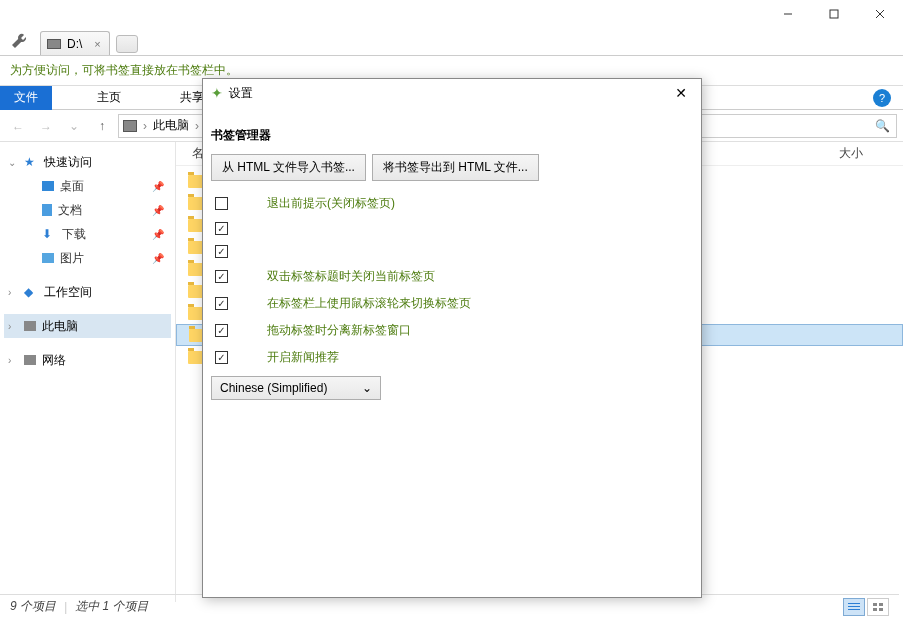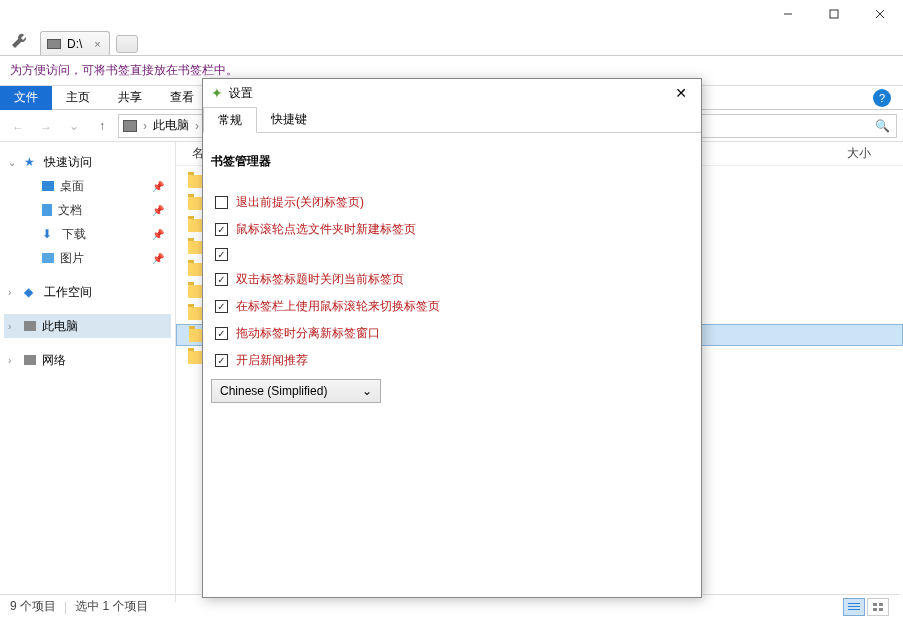--- a/index.html
+++ b/index.html
@@ -12,24 +12,24 @@
 
 
 .tabstrip { height: 28px; display: flex; align-items: flex-end; border-bottom: 1px solid #ccc; padding-left: 40px; position: relative; }
 .wrench-icon { position: absolute; left: 10px; top: 4px; width: 18px; height: 18px; }
 .tab { height: 24px; display: flex; align-items: center; padding: 0 8px 0 6px; background: linear-gradient(#f9f9f9,#ececec); border: 1px solid #bbb; border-bottom: none; border-radius: 3px 3px 0 0; margin-right: 2px; font-size: 12px; gap: 6px; }
 .tab .drive-icon { width: 14px; height: 10px; background: #888; border: 1px solid #555; display: inline-block; }
 .tab .close-x { margin-left: 6px; color: #777; font-size: 11px; cursor: pointer; }
 .newtab { width: 22px; height: 18px; background: linear-gradient(#f3f3f3,#e5e5e5); border: 1px solid #bbb; border-radius: 3px; margin-left: 4px; margin-bottom: 2px; }
 
 
-.infobar { padding: 6px 10px; font-size: 12px; color: #701a75; border-bottom: 1px solid #ddd; }
-
-
-.ribbon { height: 24px; background: #fff; border-bottom: 1px solid #ccc; display: flex; align-items: center; font-size: 12px; }
+.infobar { padding: 6px 10px; font-size: 12px; color: #4d7c0f; border-bottom: 1px solid #ddd; }
+
+
+.ribbon { height: 24px; background: #fff; border-bottom: 1px solid #ccc; display: flex; align-items: center; font-size: 12px; gap: 31px; }
 .ribbon-tab { padding: 0 14px; height: 24px; display: flex; align-items: center; cursor: pointer; }
 .ribbon-tab.active { background: #1a6fd4; color: #fff; }
 .ribbon-help { margin-left: auto; margin-right: 12px; width: 18px; height: 18px; border-radius: 50%; background: #1a7fd4; color: #fff; display: flex; align-items: center; justify-content: center; font-size: 11px; }
 .ribbon-caret { margin-right: 8px; color: #555; }
 
 
 .addrrow { height: 32px; display: flex; align-items: center; border-bottom: 1px solid #e0e0e0; padding: 0 6px; gap: 4px; }
 .navbtn { width: 24px; height: 24px; display: flex; align-items: center; justify-content: center; color: #555; cursor: pointer; }
 .navbtn.disabled { color: #bbb; }
 .addrbox { flex: 1; height: 24px; border: 1px solid #ccc; display: flex; align-items: center; padding: 0 4px; gap: 6px; font-size: 12px; }
@@ -53,48 +53,48 @@
 .ico-doc { background: #4a9de0; width: 10px; height: 12px; }
 .ico-dl { color: #2d7fd4; }
 .ico-img { background: #56a6e0; width: 12px; height: 10px; }
 .ico-cloud { color: #2d7fd4; }
 .ico-pc { background: #888; width: 12px; height: 10px; }
 .ico-net { background: #888; width: 12px; height: 10px; }
 
 .filearea { flex: 1; position: relative; overflow: hidden; }
 .listhead { height: 24px; display: flex; align-items: center; font-size: 12px; color: #444; border-bottom: 1px solid #eee; }
 .col-name { margin-left: 16px; }
-.col-size { margin-left: auto; margin-right: 32px; }
+.col-size { margin-left: auto; margin-right: 40px; }
 .folder-col { padding-top: 4px; }
 .folder-row { display: flex; align-items: center; height: 22px; padding-left: 12px; gap: 6px; }
 .folder-row.sel { background: #cce4f7; border: 1px solid #8db7dd; }
 .folder-ico { width: 16px; height: 13px; background: #ffd564; border-radius: 1px; position: relative; }
 .folder-ico::before { content: ""; position: absolute; top: -3px; left: 0; width: 6px; height: 3px; background: #e8b83e; }
 
 
-.statusbar { position: absolute; bottom: 0; left: 0; right: 4px; height: 24px; border-top: 1px solid #ddd; display: flex; align-items: center; font-size: 12px; padding: 0 10px; color: #444; }
+.statusbar { position: absolute; bottom: 0; left: 0; right: 4px; height: 24px; border-top: 1px solid #ddd; display: flex; align-items: center; font-size: 12px; padding: 0 10px; color: #444; font-style: italic; }
 .statusbar .views { margin-left: auto; display: flex; gap: 2px; }
 .viewbtn { width: 22px; height: 18px; border: 1px solid #ccc; display: flex; align-items: center; justify-content: center; }
 .viewbtn.active { background: #cde3f7; border-color: #7eaad4; }
 
 
 .dialog { position: absolute; left: 202px; top: 78px; width: 500px; height: 520px; background: #fff; border: 1px solid #888; box-shadow: 2px 2px 12px rgba(0,0,0,0.25); z-index: 100; display: flex; flex-direction: column; }
 .dlg-title { height: 28px; display: flex; align-items: center; padding: 0 8px; font-size: 12px; }
 .dlg-title .puzzle { color: #5a9e3a; margin-right: 6px; font-size: 14px; }
 .dlg-close { margin-left: auto; width: 24px; height: 24px; display: flex; align-items: center; justify-content: center; cursor: pointer; font-size: 14px; }
 .dlg-tabs { height: 26px; display: flex; border-bottom: 1px solid #ccc; font-size: 12px; }
 .dlg-tab { padding: 0 14px; display: flex; align-items: center; cursor: pointer; }
 .dlg-tab.active { border: 1px solid #ccc; border-bottom: 1px solid #fff; margin-bottom: -1px; background: #fff; }
 .dlg-body { flex: 1; padding: 14px 8px; overflow: auto; font-size: 12px; }
 .section-h { font-weight: bold; margin-bottom: 10px; margin-top: 6px; }
 .btnrow { display: flex; gap: 6px; margin-bottom: 14px; }
 .winbtn { padding: 4px 10px; border: 1px solid #adadad; background: linear-gradient(#f5f5f5,#e8e8e8); font-size: 12px; cursor: pointer; }
 .chk-row { display: flex; align-items: center; gap: 8px; margin: 10px 4px; }
 .chk { width: 13px; height: 13px; border: 1px solid #333; display: inline-flex; align-items: center; justify-content: center; font-size: 10px; color: #333; cursor: pointer; }
-.chk-label { color: #b91c1c; cursor: pointer; }
+.chk-label { color: #4d7c0f; cursor: pointer; margin-left: 31px; }
 .lang-sel { margin-top: 6px; width: 170px; height: 24px; border: 1px solid #adadad; background: linear-gradient(#f5f5f5,#e8e8e8); display: flex; align-items: center; padding: 0 8px; font-size: 12px; justify-content: space-between; cursor: pointer; }
 </style>
 </head>
 <body>
 
 <div class="titlebar">
   <span class="titlebar-controls">
     <span class="titlebar-btn">
         <svg width="10" height="10">
           <line x1="1" y1="5" x2="9" y2="5" stroke="#333" stroke-width="1"></line>
@@ -259,36 +259,33 @@
       </span>
   </span>
 </div>
 
 <div class="dialog">
   <div class="dlg-title">
     <span class="puzzle">✦</span>
     <span>设置</span>
     <span class="dlg-close">✕</span>
   </div>
-  <div class="dlg-tabs">
-    <div class="dlg-tab active">常规</div>
-    <div class="dlg-tab">快捷键</div>
-  </div>
   <div class="dlg-body">
     <div class="section-h">书签管理器</div>
     <div class="btnrow">
+      <button class="winbtn">从 HTML 文件导入书签...</button>
+      <button class="winbtn">将书签导出到 HTML 文件...</button>
     </div>
 
     <div class="chk-row">
         <span class="chk"></span>
         <span class="chk-label">退出前提示(关闭标签页)</span>
       </div>
     <div class="chk-row">
         <span class="chk">✓</span>
-        <span class="chk-label">鼠标滚轮点选文件夹时新建标签页</span>
       </div>
     <div class="chk-row">
         <span class="chk">✓</span>
       </div>
     <div class="chk-row">
         <span class="chk">✓</span>
         <span class="chk-label">双击标签标题时关闭当前标签页</span>
       </div>
     <div class="chk-row">
         <span class="chk">✓</span>

